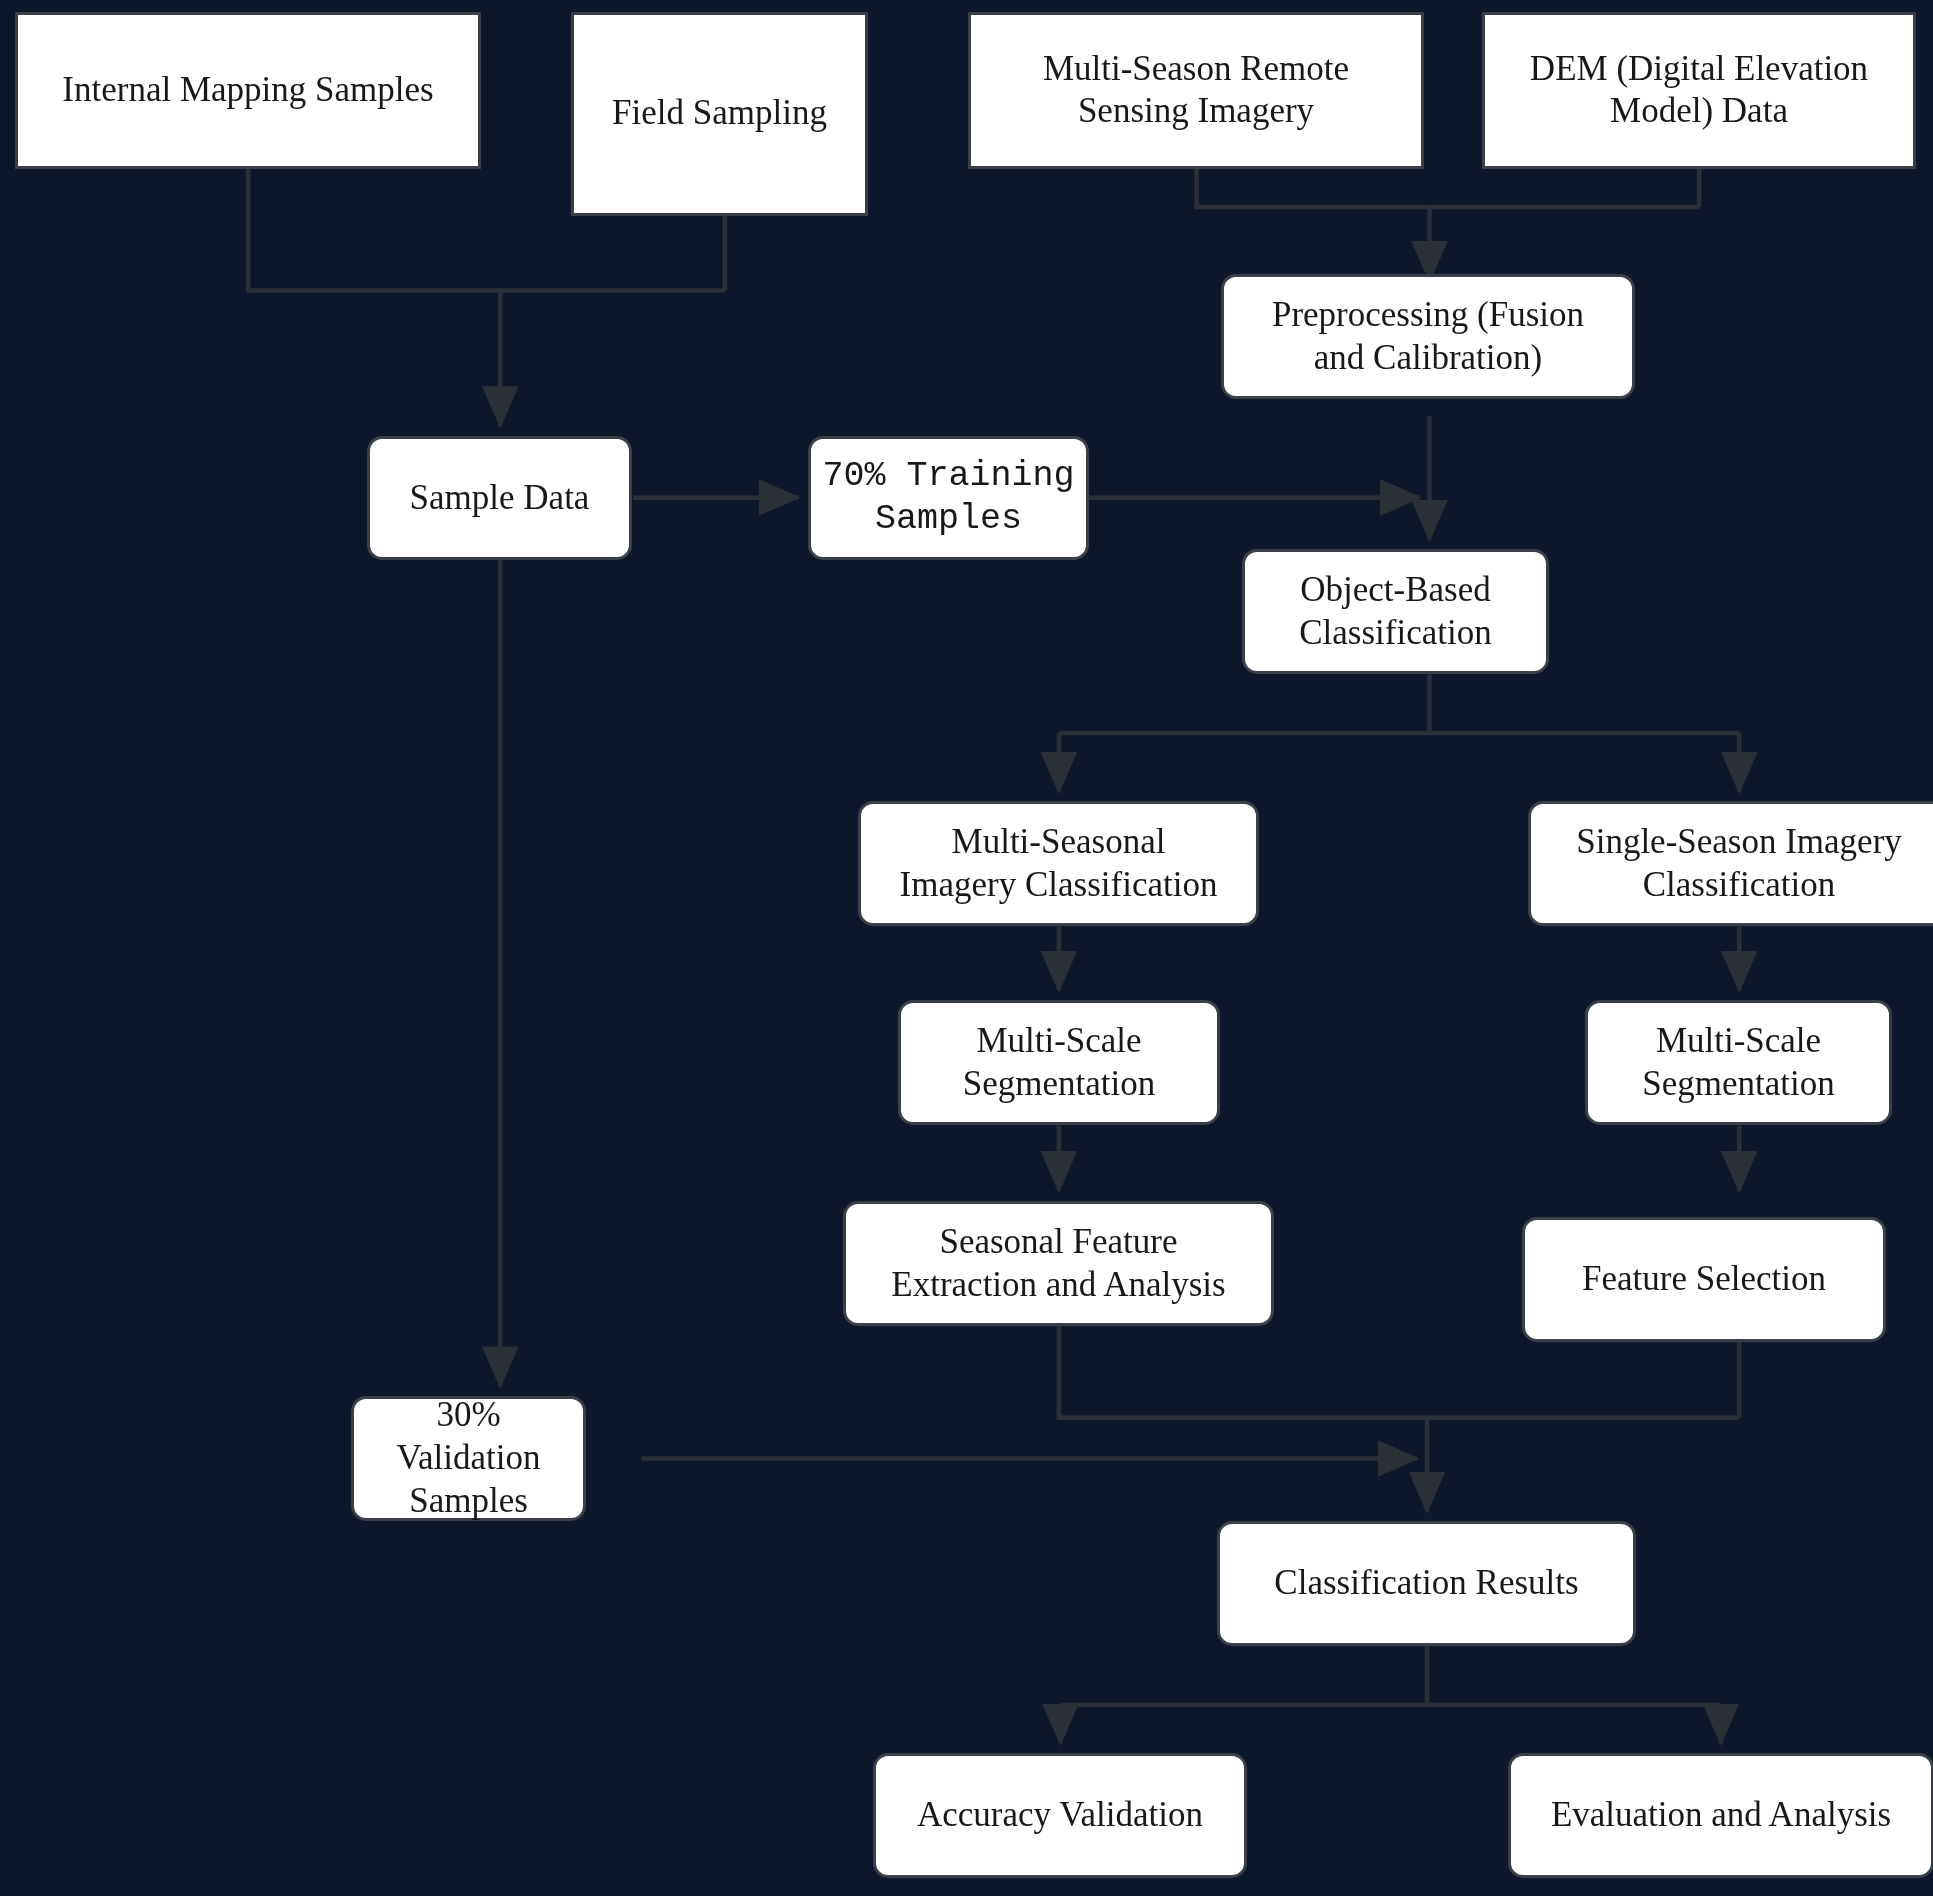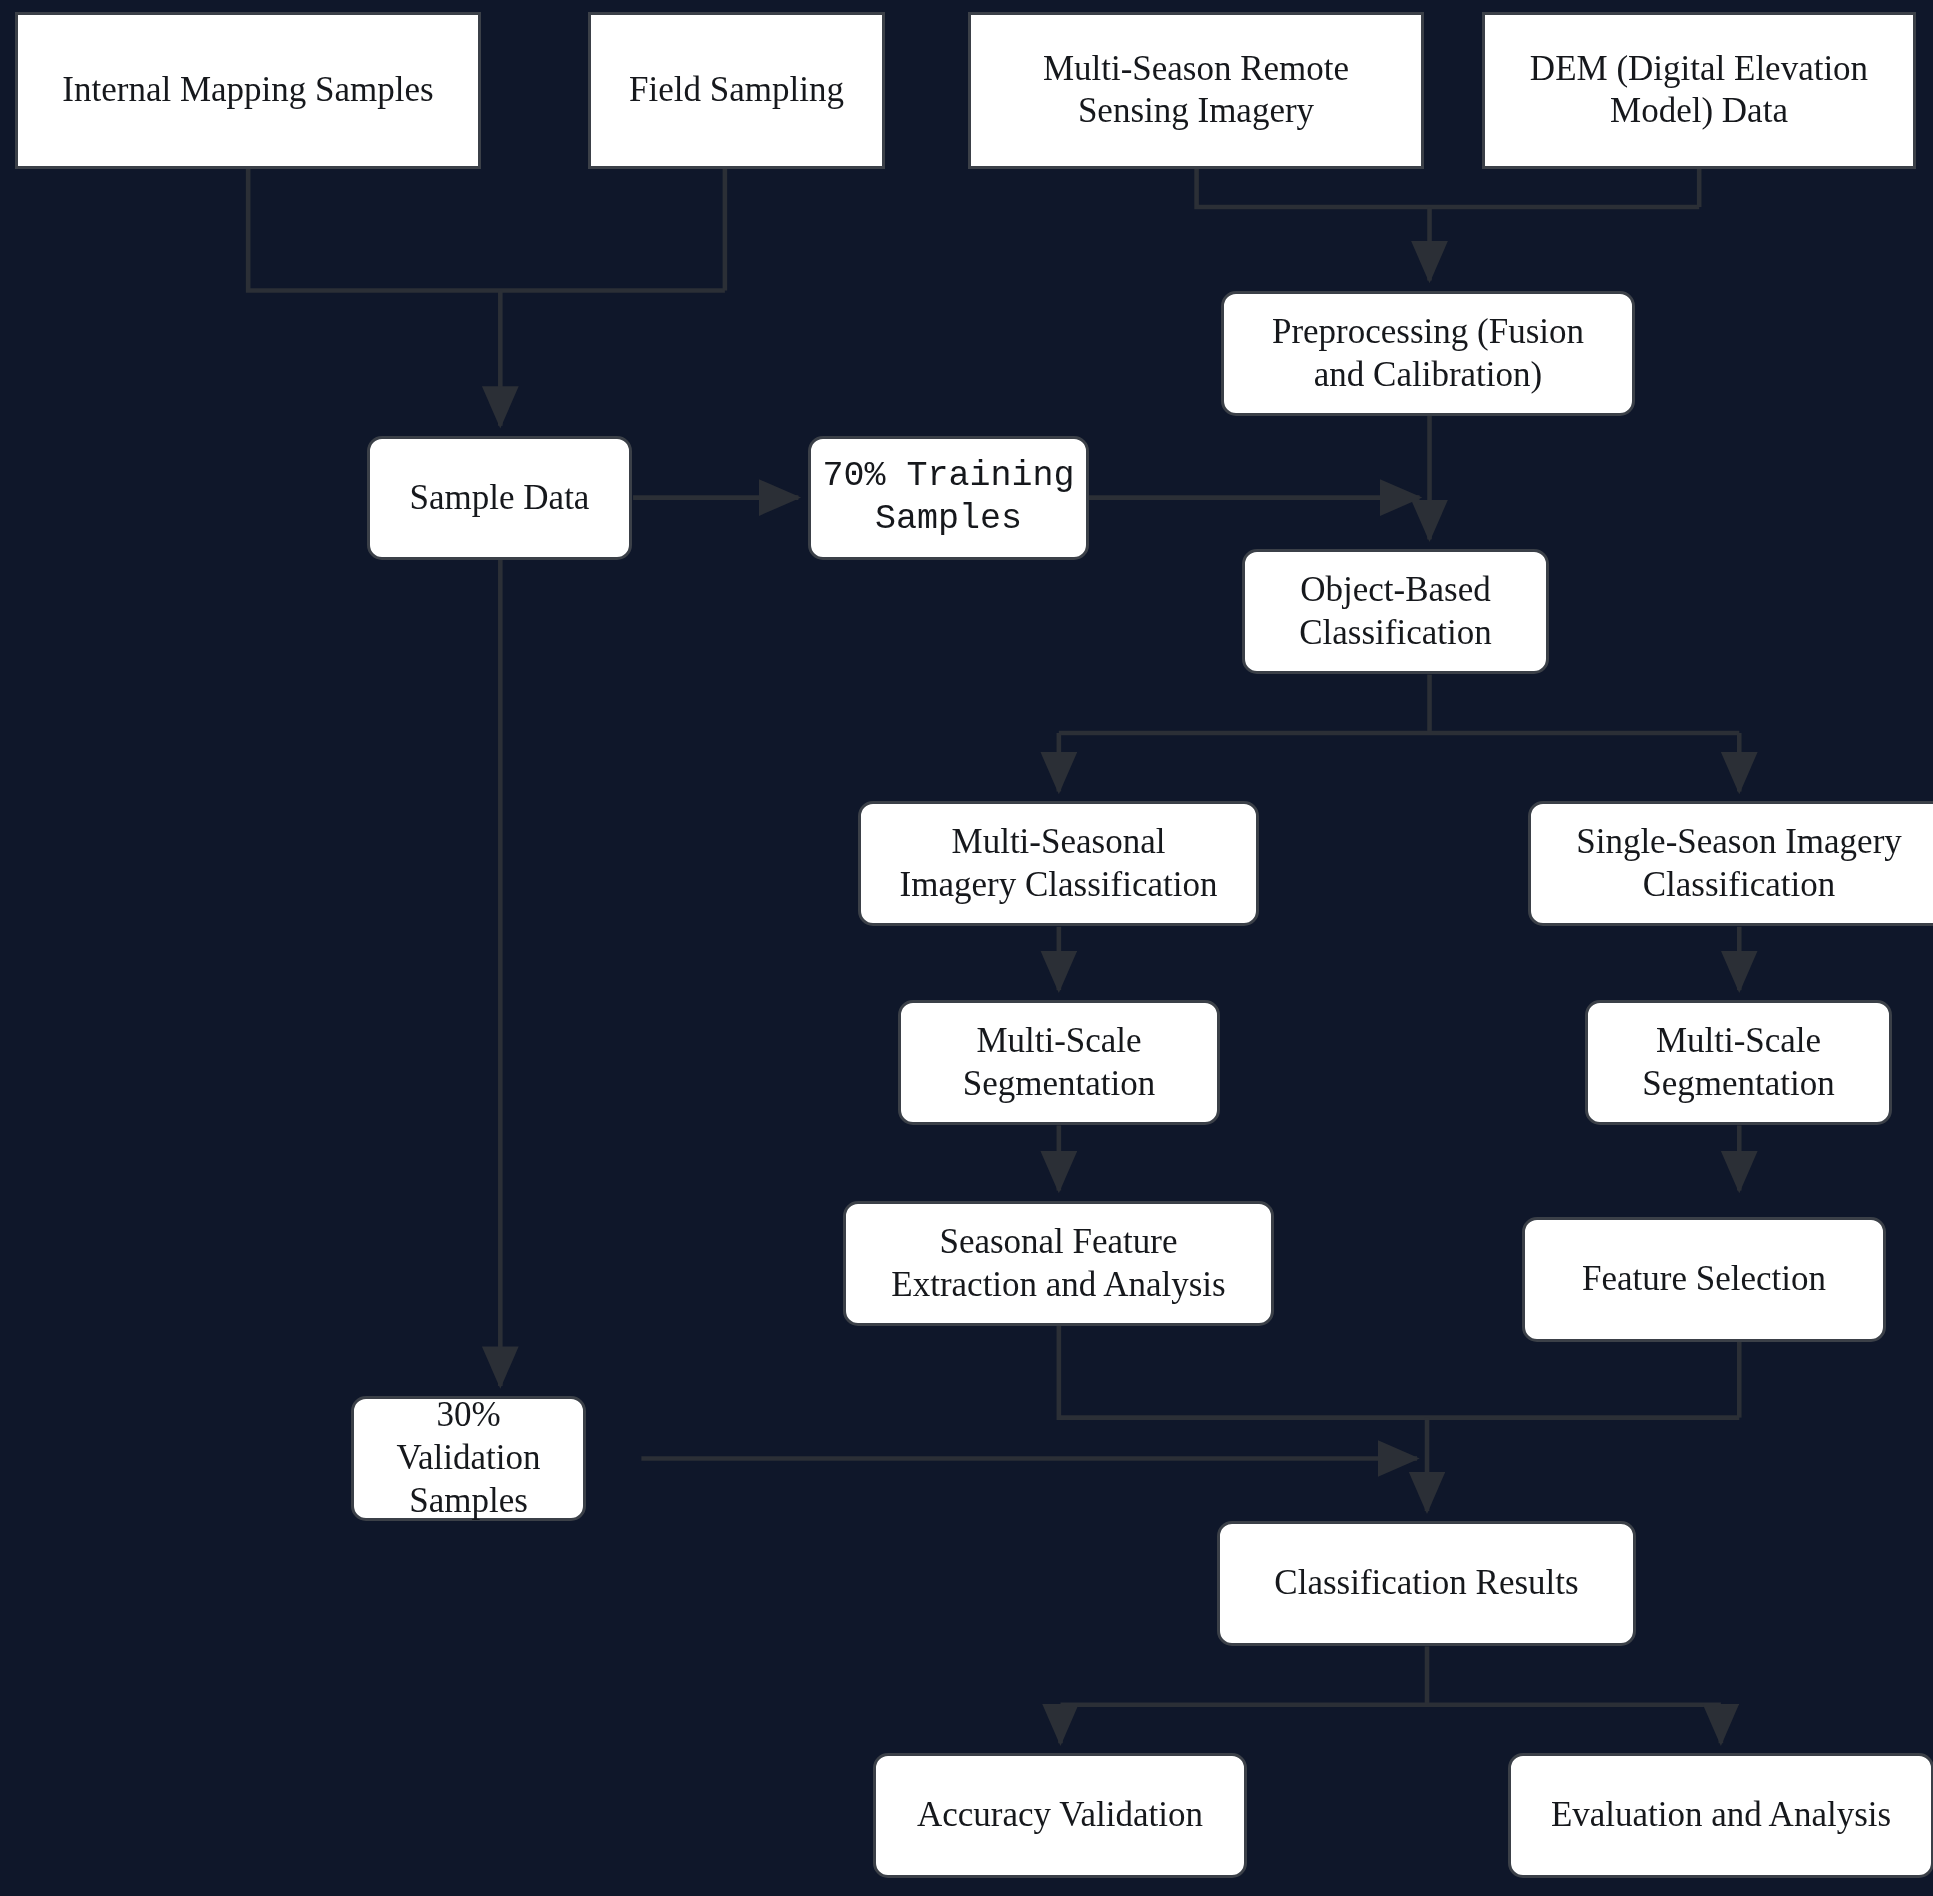--- a/index.html
+++ b/index.html
@@ -89,34 +89,34 @@
 
       <path d="M 1709 1972 L 1709 2042"></path>
       <path d="M 1270 2042 L 2061 2042"></path>
       <path d="M 1270 2042 L 1270 2088" marker-end="url(#arrowhead)"></path>
       <path d="M 2061 2042 L 2061 2088" marker-end="url(#arrowhead)"></path>
     </g>
   </svg>
 
   <div class="node sharp" style="left:15px;top:11.7px;width:466px;height:157px;">Internal Mapping Samples</div>
 
-  <div class="node sharp" style="left:588px;top:11.7px;width:297px;height:157px;">Field Sampling</div>
+  <div class="node sharp" style="left:571px;top:11.7px;width:297px;height:204px;">Field Sampling</div>
 
   <div class="node sharp" style="left:968px;top:11.7px;width:456px;height:157px;">Multi-Season Remote
 Sensing Imagery</div>
 
   <div class="node sharp" style="left:1482px;top:11.7px;width:434px;height:157px;">DEM (Digital Elevation
 Model) Data</div>
 
   <div class="node round" style="left:367px;top:436px;width:265px;height:124px;">Sample Data</div>
 
   <div class="node round" style="left:808px;top:436px;width:281px;height:124px;font-family:Liberation Mono, monospace;">70% Training
 Samples</div>
 
-  <div class="node round" style="left:1221px;top:291px;width:414px;height:125px;">Preprocessing (Fusion
+  <div class="node round" style="left:1221px;top:274px;width:414px;height:125px;">Preprocessing (Fusion
 and Calibration)</div>
 
   <div class="node round" style="left:1242px;top:549px;width:307px;height:125px;">Object-Based
 Classification</div>
 
   <div class="node round" style="left:858px;top:801px;width:401px;height:125px;">Multi-Seasonal
 Imagery Classification</div>
 
   <div class="node round" style="left:1528px;top:801px;width:422px;height:125px;">Single-Season Imagery
 Classification</div>

